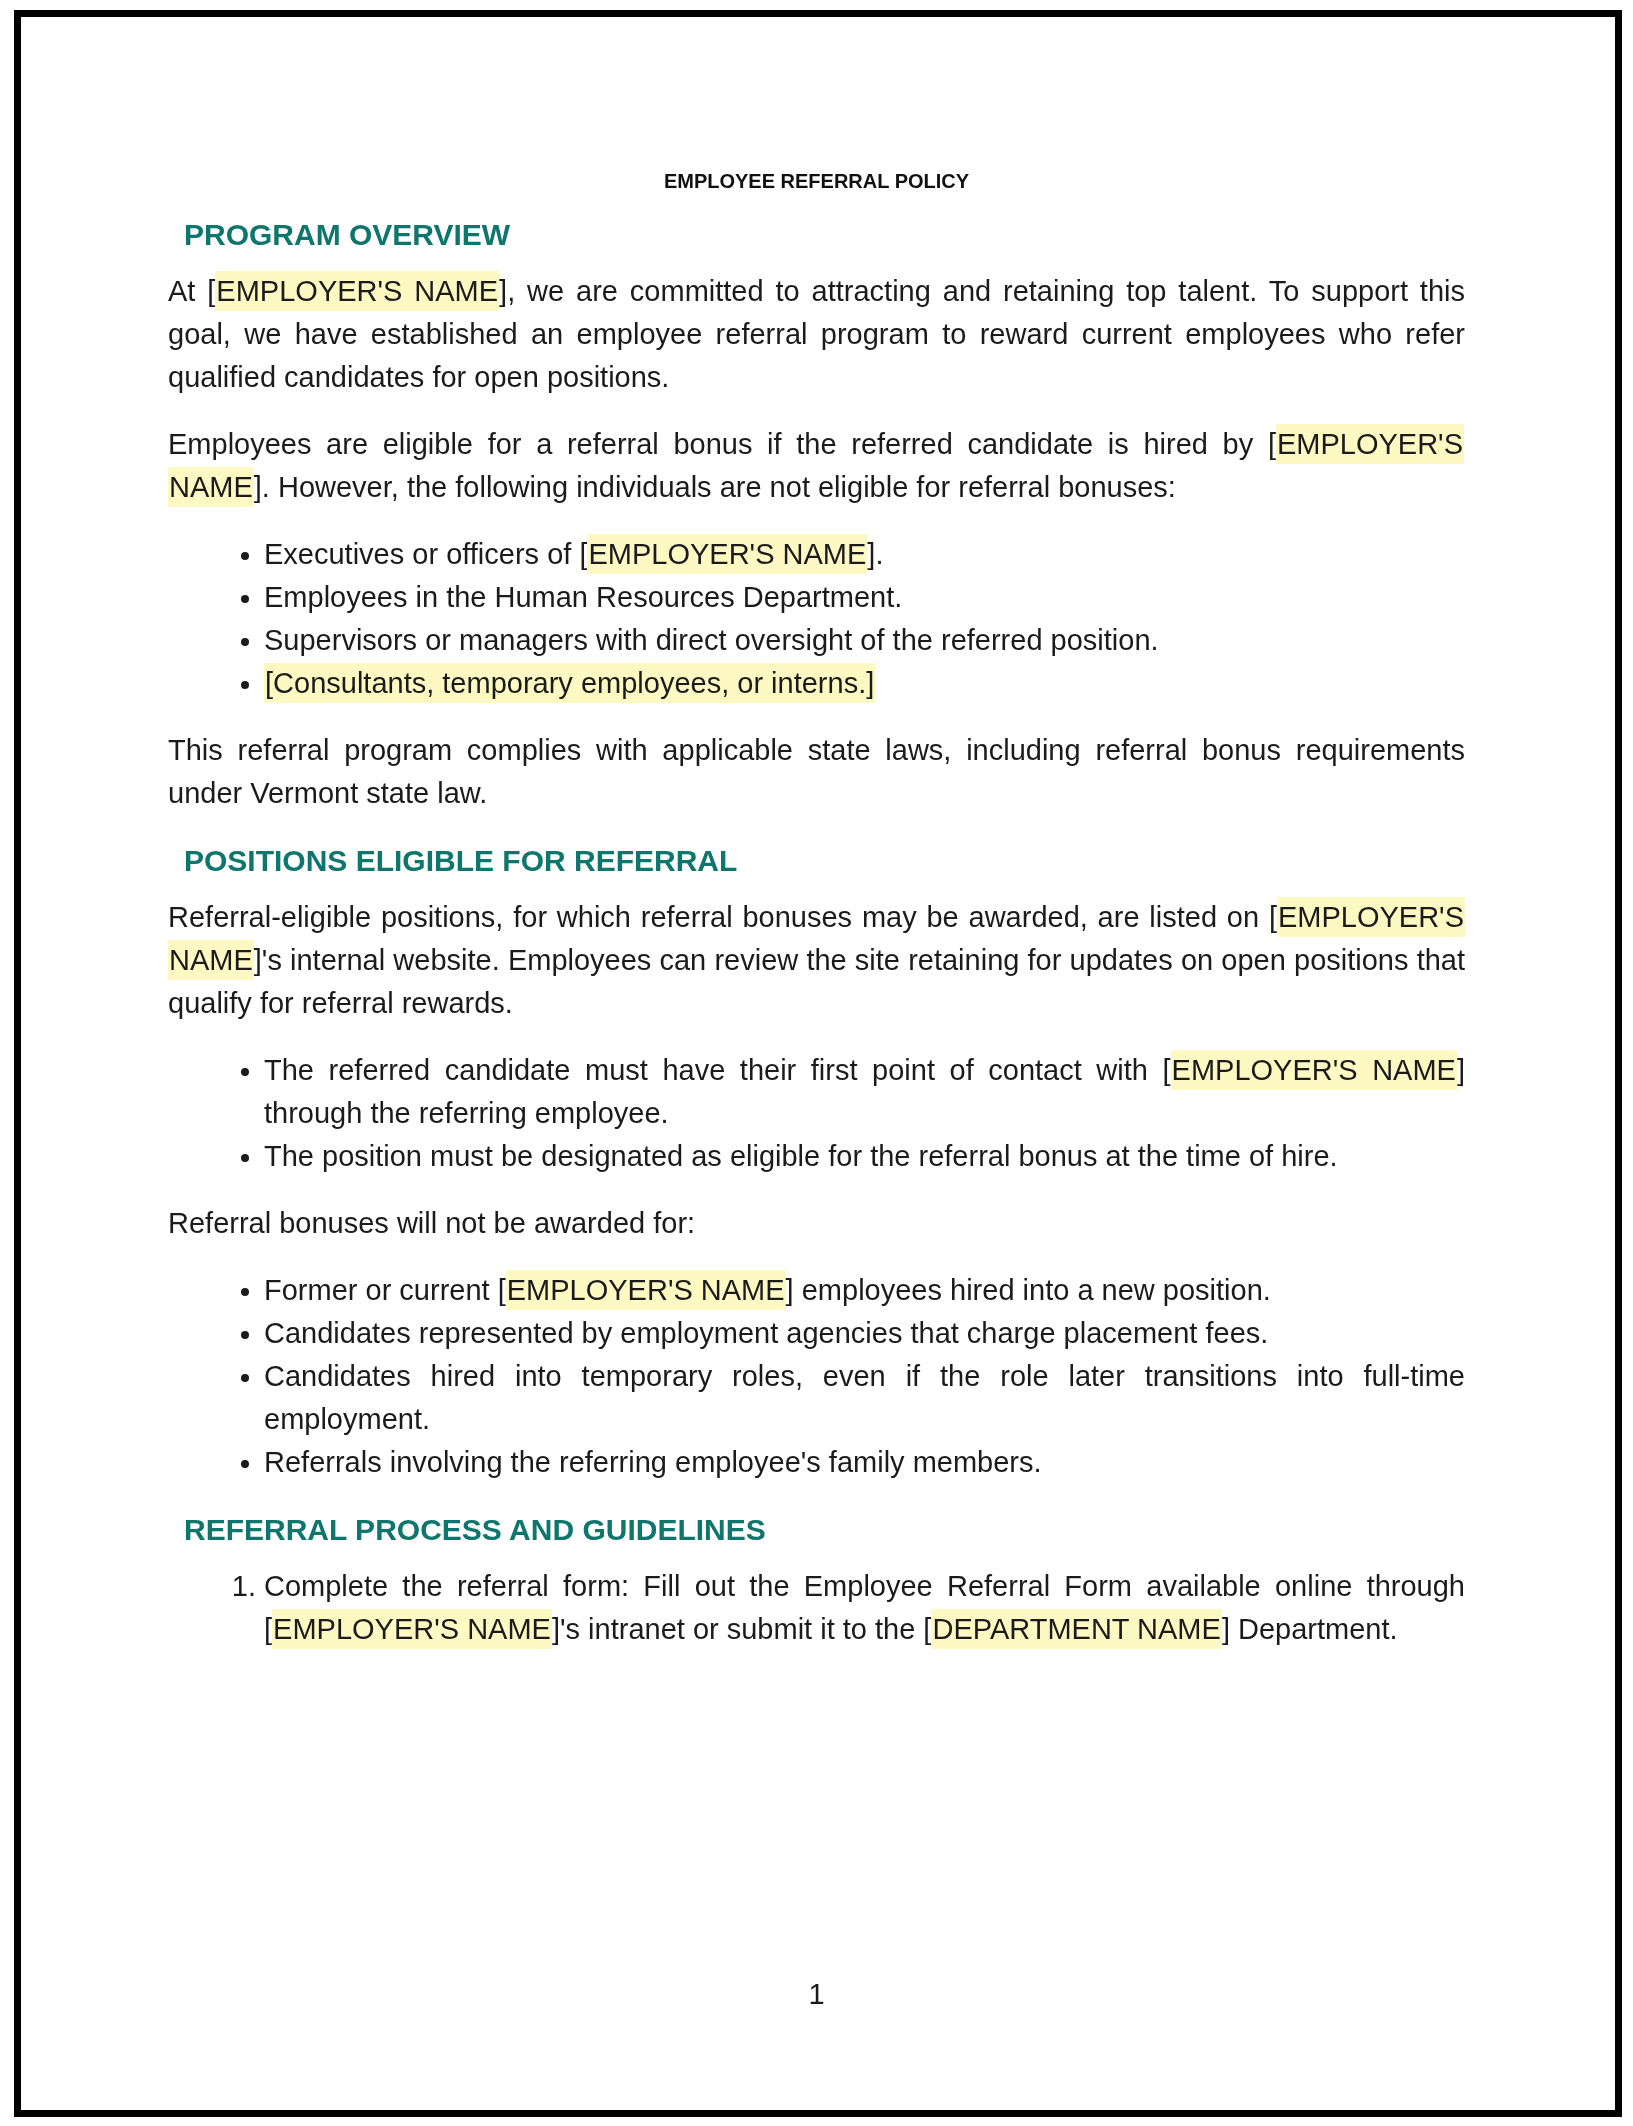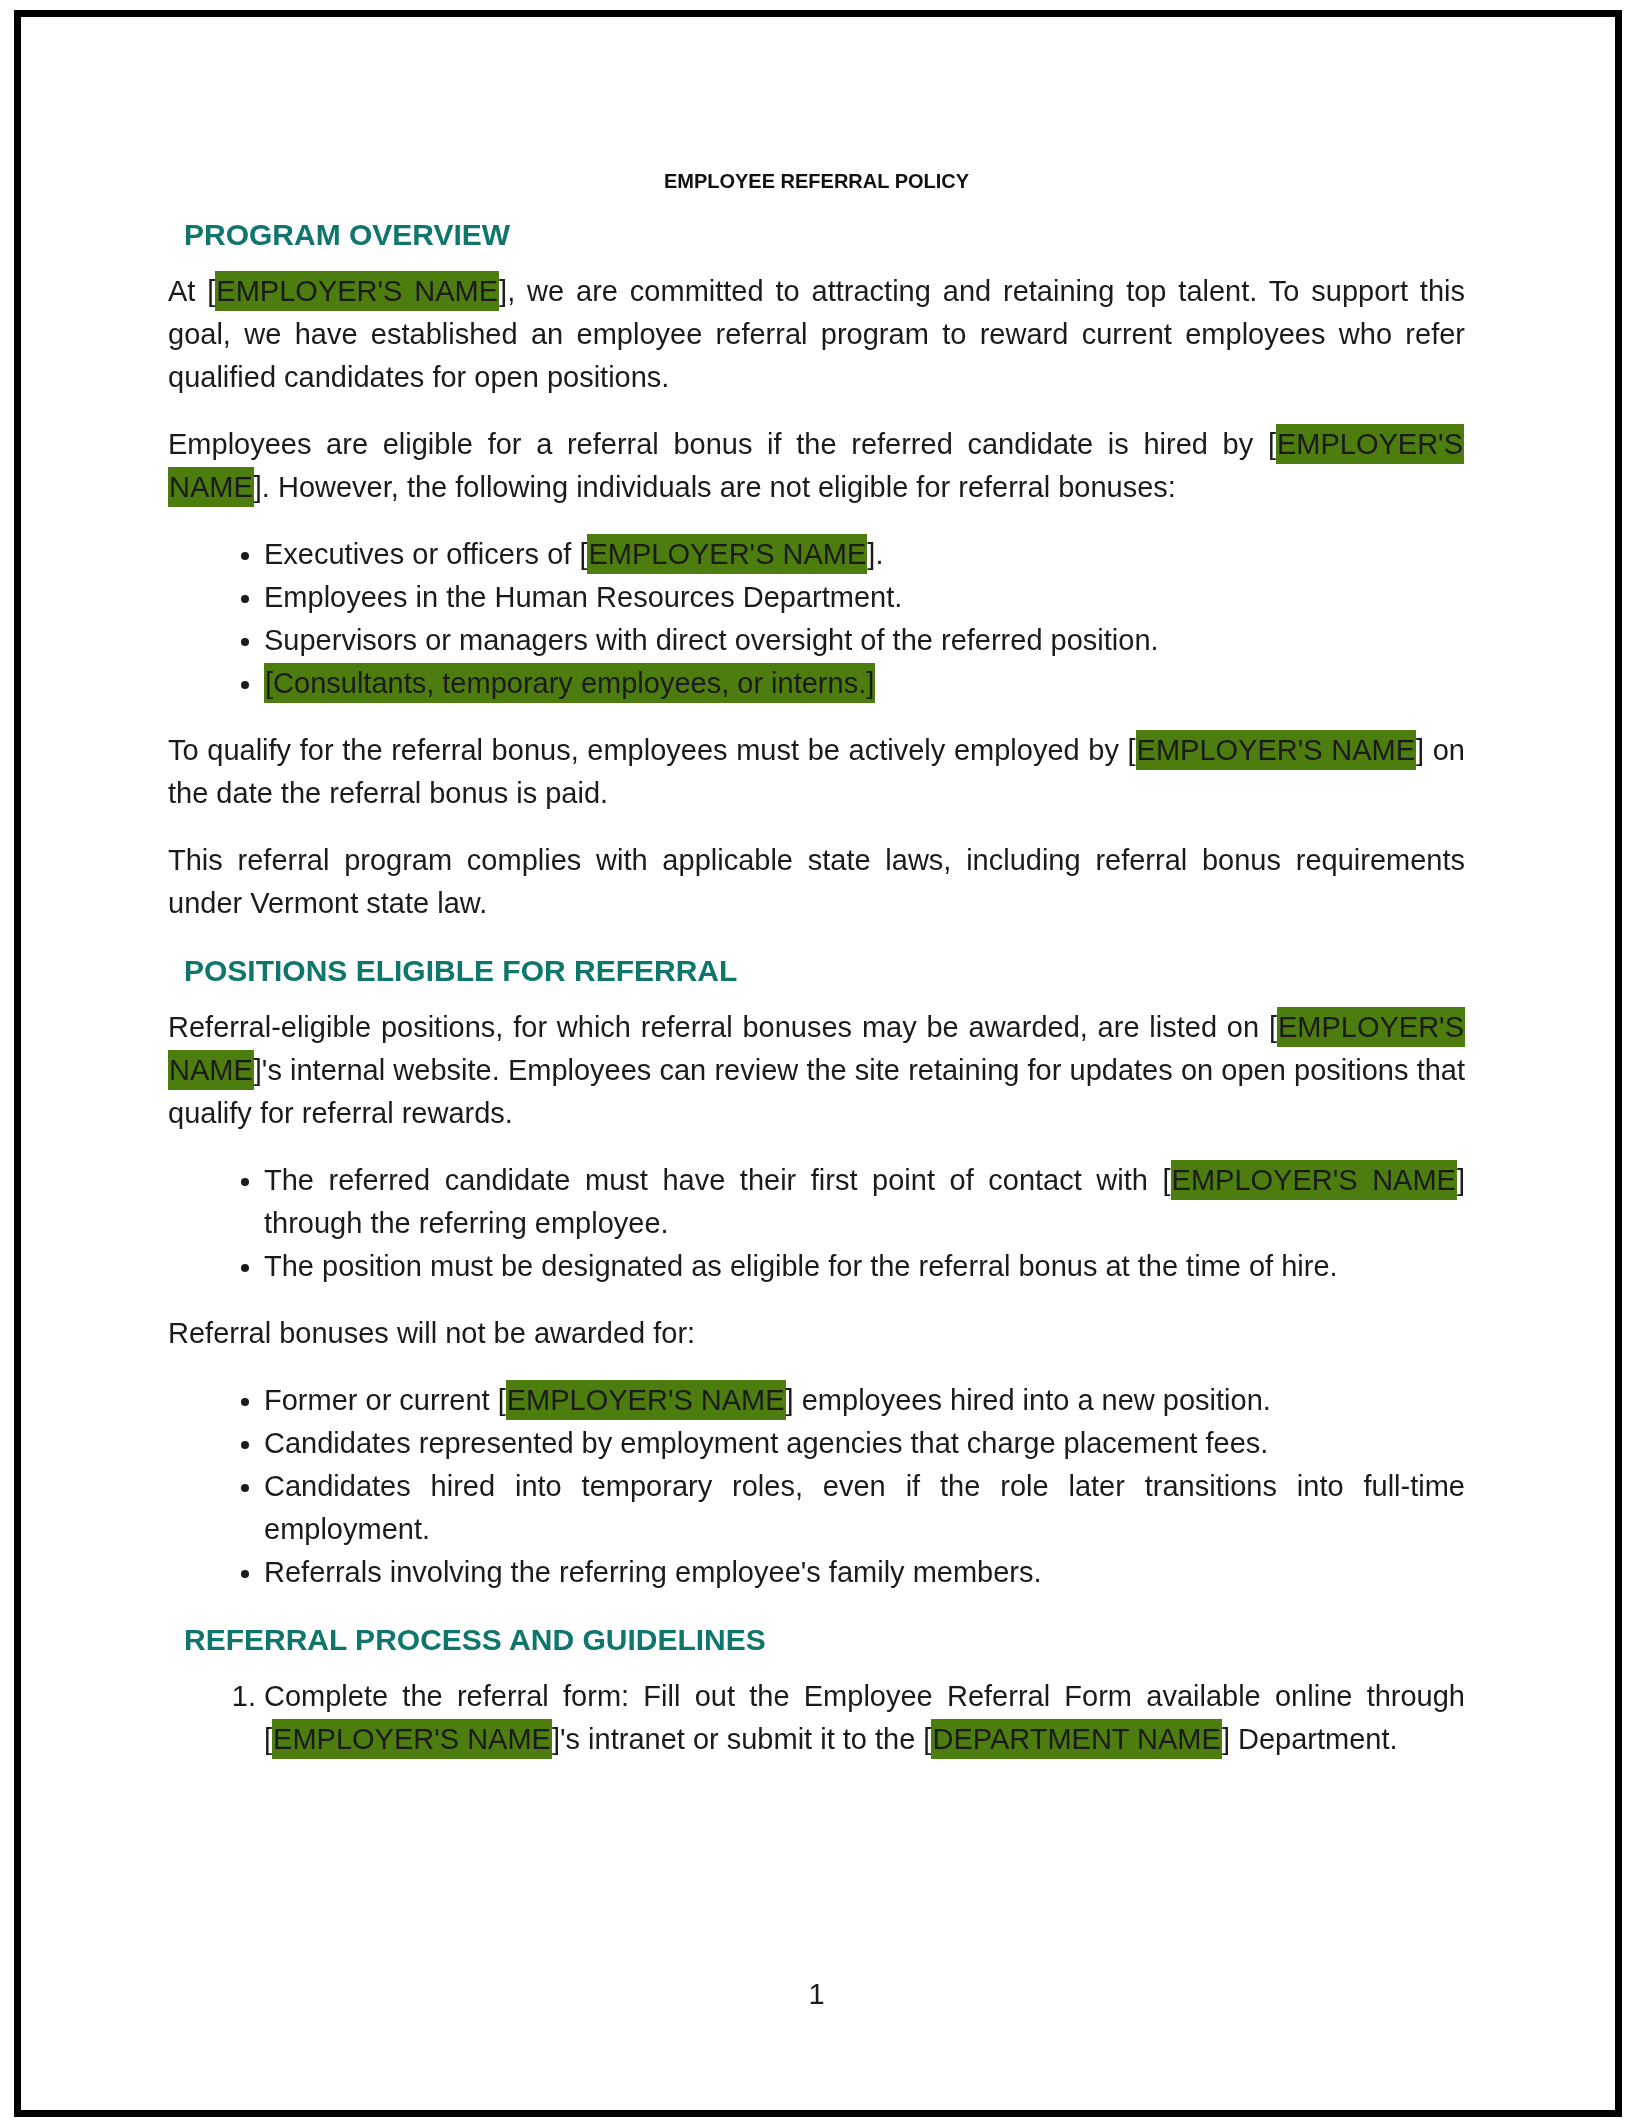--- a/index.html
+++ b/index.html
@@ -58,21 +58,21 @@
     margin: 0 0 24px 0;
     padding-left: 96px;
   }
   ul.bullets li, ol.steps li {
     text-align: justify;
   }
   ul.bullets li::marker {
     font-size: 26px;
   }
   .hl {
-    background: #4d7c0f;
+    background: #fef9c3;
     padding: 4px 1px;
     -webkit-box-decoration-break: clone;
     box-decoration-break: clone;
   }
   .page-number {
     position: absolute;
     top: 1973px;
     left: 0;
     right: 0;
     text-align: center;
@@ -96,21 +96,20 @@
 
   <p class="para"><span>Employees are eligible for a referral bonus if the referred candidate is hired by [</span><span class="hl">EMPLOYER'S NAME</span><span>]. However, the following individuals are not eligible for referral bonuses:</span></p>
 
   <ul class="bullets">
     <li><span>Executives or officers of [</span><span class="hl">EMPLOYER'S NAME</span><span>].</span></li>
     <li><span>Employees in the Human Resources Department.</span></li>
     <li><span>Supervisors or managers with direct oversight of the referred position.</span></li>
     <li><span class="hl">[Consultants, temporary employees, or interns.]</span></li>
   </ul>
 
-  <p class="para"><span>To qualify for the referral bonus, employees must be actively employed by [</span><span class="hl">EMPLOYER'S NAME</span><span>] on the date the referral bonus is paid.</span></p>
 
   <p class="para"><span>This referral program complies with applicable state laws, including referral bonus requirements under Vermont state law.</span></p>
 
   <p class="heading">POSITIONS ELIGIBLE FOR REFERRAL</p>
 
   <p class="para"><span>Referral-eligible positions, for which referral bonuses may be awarded, are listed on [</span><span class="hl">EMPLOYER'S NAME</span><span>]'s internal website. Employees can review the site retaining for updates on open positions that qualify for referral rewards.</span></p>
 
 
   <ul class="bullets">
     <li><span>The referred candidate must have their first point of contact with [</span><span class="hl">EMPLOYER'S NAME</span><span>] through the referring employee.</span></li>

